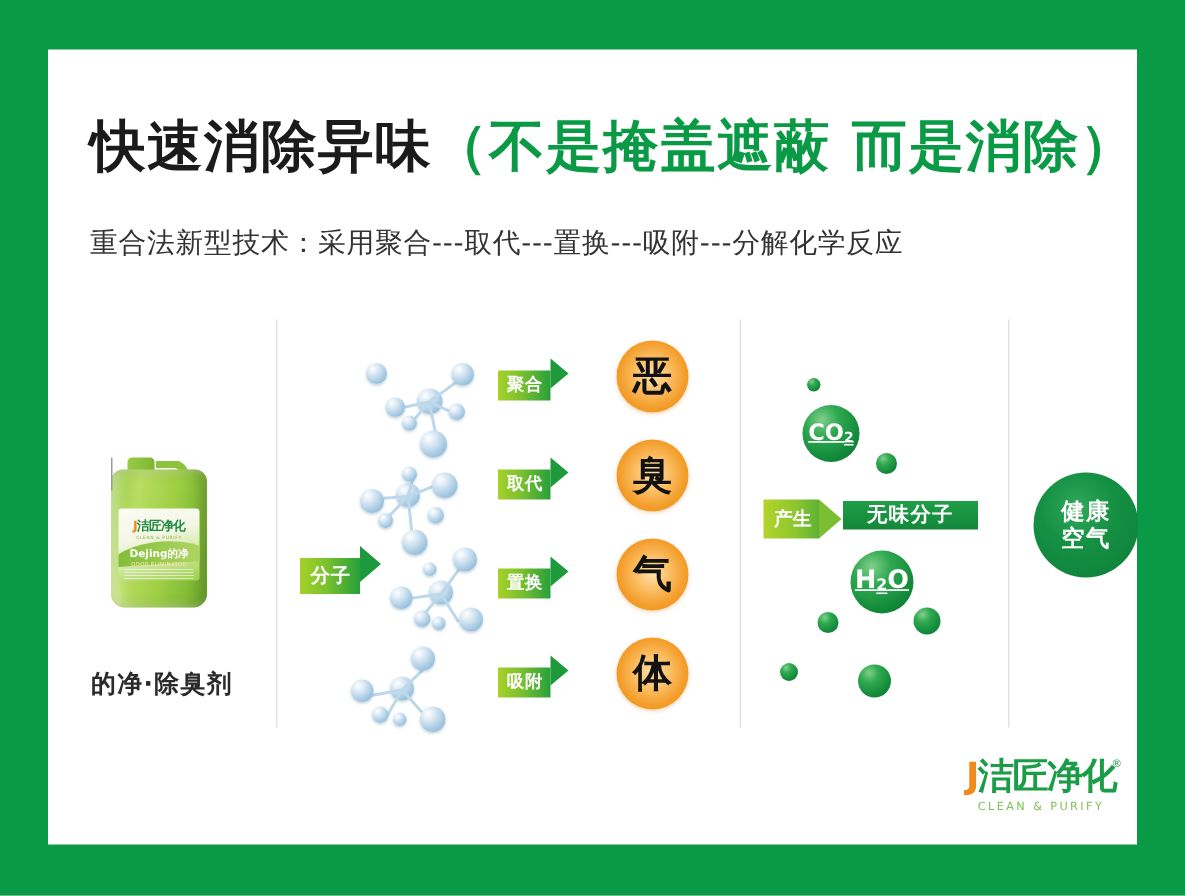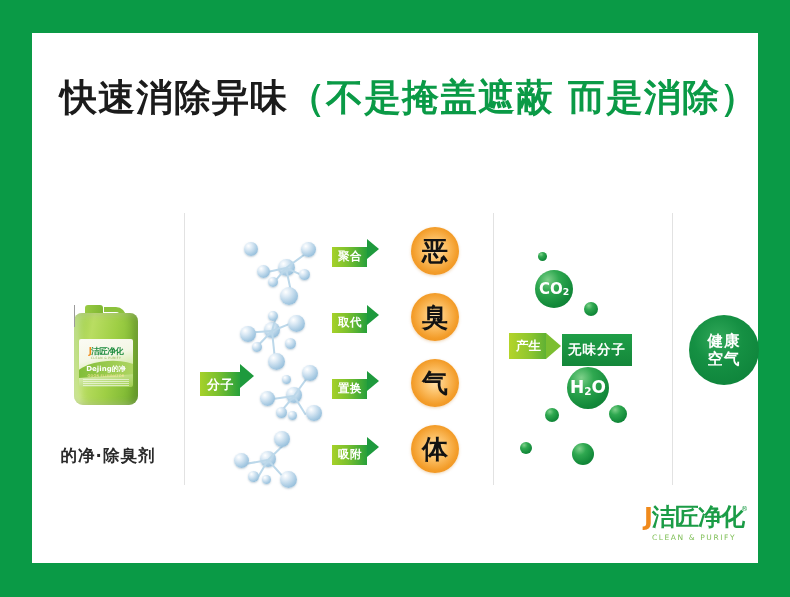--- a/index.html
+++ b/index.html
@@ -208,21 +208,21 @@
   }
 
   
   .gball {
     position: absolute;
     border-radius: 50%;
     background: radial-gradient(circle at 34% 26%, #7ed08a 0%, #2fa850 30%, #138a3a 68%, #0a7430 100%);
     display: flex; align-items: center; justify-content: center;
   }
   .gball span {
-    color: #ffffff; font-weight: 700; line-height: 1;
+    color: #ffffff; font-weight: 700; line-height: 1; text-decoration: underline;
   }
   .gball .sub { font-size: .62em; vertical-align: -.15em; }
 
   .prod-arrow {
     position: absolute;
     height: 26px;
     display: flex; align-items: center;
   }
   .prod-arrow .body {
     height: 26px;
@@ -234,24 +234,24 @@
     color: #ffffff; font-size: 12.5px; font-weight: 700; white-space: nowrap; line-height:1;
   }
   .prod-arrow .head {
     width: 0; height: 0;
     border-top: 13px solid transparent;
     border-bottom: 13px solid transparent;
     border-left: 15px solid #7cbe31;
   }
   .gbar {
     position: absolute;
-    height: 32px;
+    height: 19px;
     background: linear-gradient(180deg,#1f9e47 0%,#14873a 100%);
     display: flex; align-items: center; justify-content: center;
-    padding: 0 6px;
+    padding: 0 16px;
   }
   .gbar span {
     color: #ffffff; font-size: 13.5px; font-weight: 700;
     letter-spacing: 1px; white-space: nowrap; line-height: 1;
   }
 
   
   .air-circle {
     position: absolute;
     width: 70px; height: 70px;
@@ -297,20 +297,21 @@
 </style>
 </head>
 <body>
 
 <div id="poster">
   <div id="card">
 
     <div class="headline">
       <span class="dark">快速消除异味</span><span class="green">（不是掩盖遮蔽 而是消除）</span>
     </div>
+    <div class="subline">重合法新型技术：采用聚合---取代---置换---吸附---分解化学反应</div>
 
     <div class="board">
 
       <div class="divider" style="left:152px;"></div>
       <div class="divider" style="left:461px;"></div>
       <div class="divider" style="left:640px;"></div>
 
       <div class="bottle-wrap">
         <div class="bottle-handle"></div>
         <div class="bottle-neck"></div>

